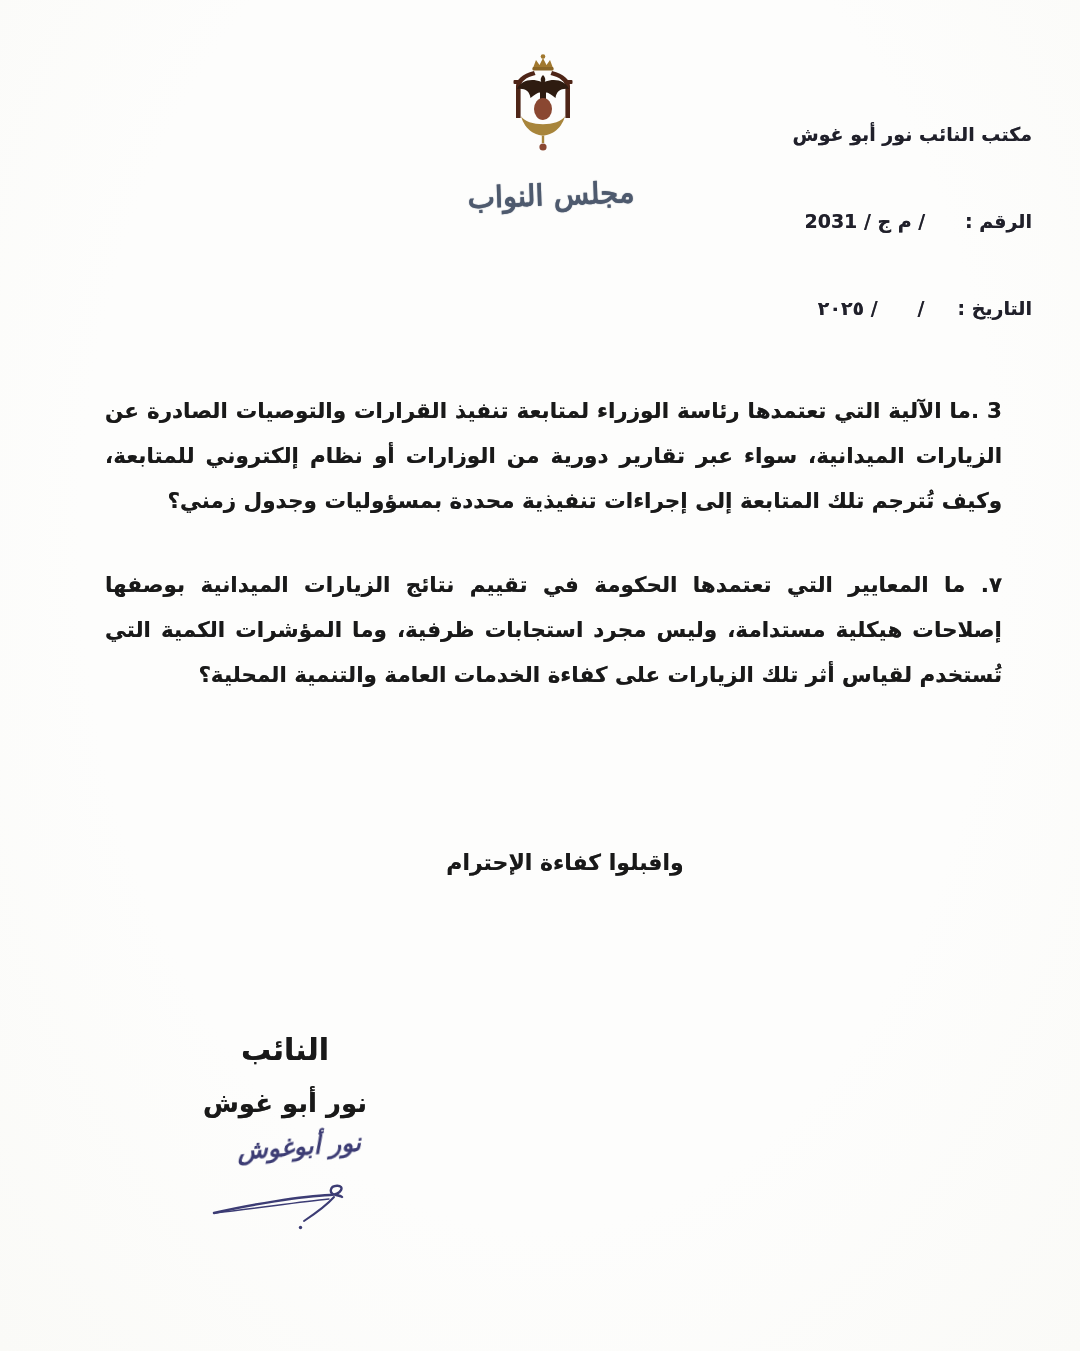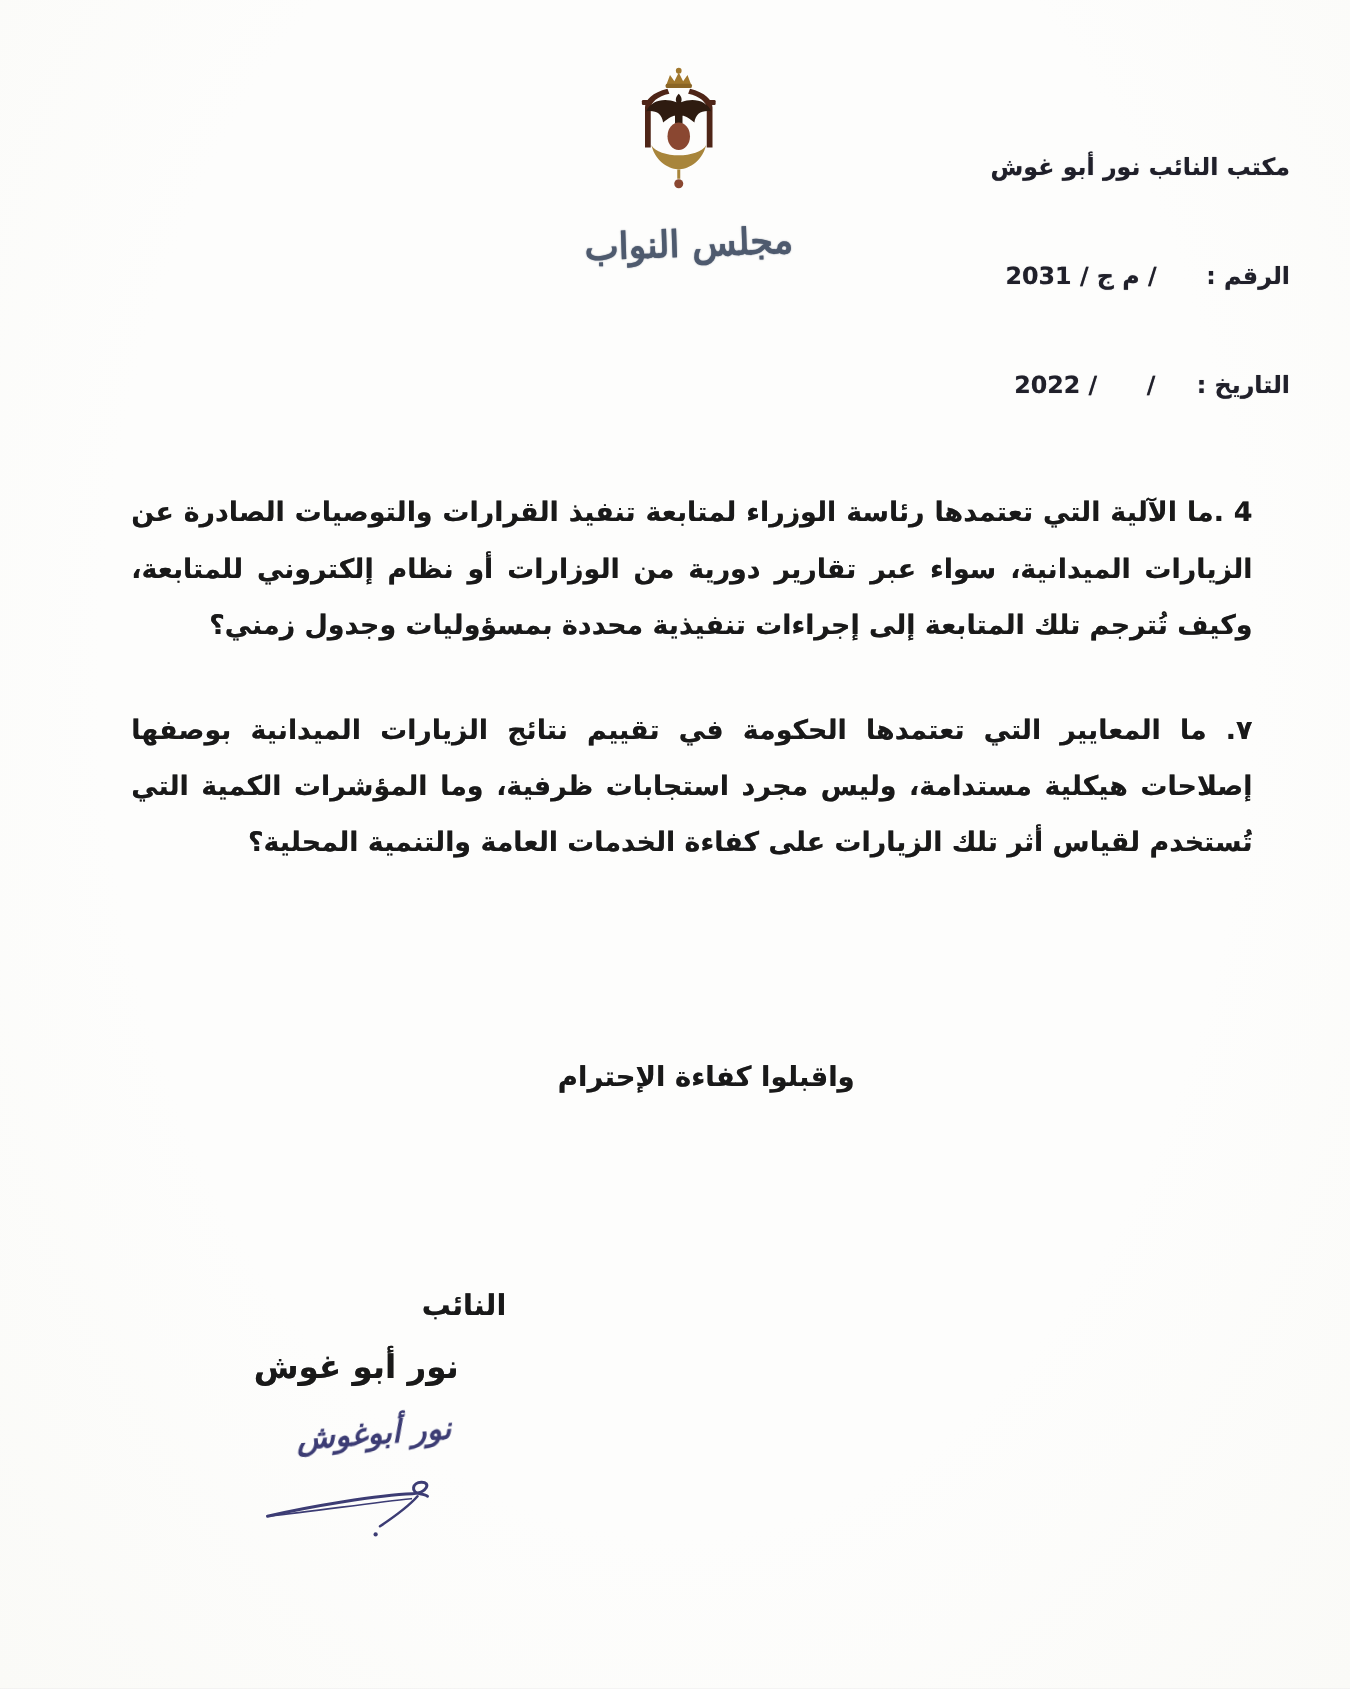--- a/index.html
+++ b/index.html
@@ -80,25 +80,24 @@
   
   .sig-block {
     position: absolute;
     left: 165px;
     top: 1032px;
     width: 240px;
     text-align: center;
     direction: rtl;
   }
   .sig-title {
-    font-size: 23px;
+    font-size: 30px;
     font-weight: 700;
     color: #191919;
     text-shadow: 0 0 0.5px rgba(20,20,20,.6);
-    text-align: right;
   }
   .sig-name {
     margin-top: 21px;
     font-size: 26px;
     font-weight: 700;
     color: #191919;
     text-shadow: 0 0 0.5px rgba(20,20,20,.6);
   }
   .handwritten {
     position: absolute;
@@ -123,21 +122,21 @@
   }
 </style>
 </head>
 <body>
 
 <div class="page">
 
   <div class="letterhead">
     <div>مكتب النائب نور أبو غوش</div>
     <div>الرقم :      / م ج / 2031</div>
-    <div>التاريخ :     /      / 2022</div>
+    <div>التاريخ :     /      / ٢٠٢٥</div>
   </div>
 
   <div class="crest-wrap">
     <svg viewBox="0 0 80 112" width="80" height="112" aria-hidden="true">
 
       <circle cx="40" cy="4.5" r="2.3" fill="#a1782e"></circle>
       <path d="M30,16 L33,8 L36.5,13 L40,6 L43.5,13 L47,8 L50,16 Z" fill="#a1782e"></path>
       <rect x="29.5" y="15" width="21" height="3.4" rx="1.2" fill="#8a6525"></rect>
 
       <path d="M31,19 C19,22 13,28 13,34 L13,66 L17.6,66 L17.6,35 C17.6,30 23,25 32.5,23 Z" fill="#4e2517"></path>
@@ -150,21 +149,21 @@
       <ellipse cx="40" cy="57" rx="9" ry="11" fill="#8a4731"></ellipse>
 
       <path d="M18,64 C24,75 56,75 62,64 C58,79 46,83.5 40,83.5 C34,83.5 22,79 18,64 Z" fill="#a8853b"></path>
       <path d="M40,83.5 L40,91" stroke="#a8853b" stroke-width="2.4"></path>
       <circle cx="40" cy="95" r="3.6" fill="#8a4731"></circle>
     </svg>
   </div>
 
   <div class="calligraphy">مجلس النواب</div>
 
-  <div class="question q6">4 .ما الآلية التي تعتمدها رئاسة الوزراء لمتابعة تنفيذ القرارات والتوصيات الصادرة عن الزيارات الميدانية، سواء عبر تقارير دورية من الوزارات أو نظام إلكتروني للمتابعة، وكيف تُترجم تلك المتابعة إلى إجراءات تنفيذية محددة بمسؤوليات وجدول زمني؟</div>
+  <div class="question q6">3 .ما الآلية التي تعتمدها رئاسة الوزراء لمتابعة تنفيذ القرارات والتوصيات الصادرة عن الزيارات الميدانية، سواء عبر تقارير دورية من الوزارات أو نظام إلكتروني للمتابعة، وكيف تُترجم تلك المتابعة إلى إجراءات تنفيذية محددة بمسؤوليات وجدول زمني؟</div>
 
   <div class="question q7">٧. ما المعايير التي تعتمدها الحكومة في تقييم نتائج الزيارات الميدانية بوصفها إصلاحات هيكلية مستدامة، وليس مجرد استجابات ظرفية، وما المؤشرات الكمية التي تُستخدم لقياس أثر تلك الزيارات على كفاءة الخدمات العامة والتنمية المحلية؟</div>
 
   <div class="closing">واقبلوا كفاءة الإحترام</div>
 
   <div class="sig-block">
     <div class="sig-title">النائب</div>
     <div class="sig-name">نور أبو غوش</div>
   </div>
 

